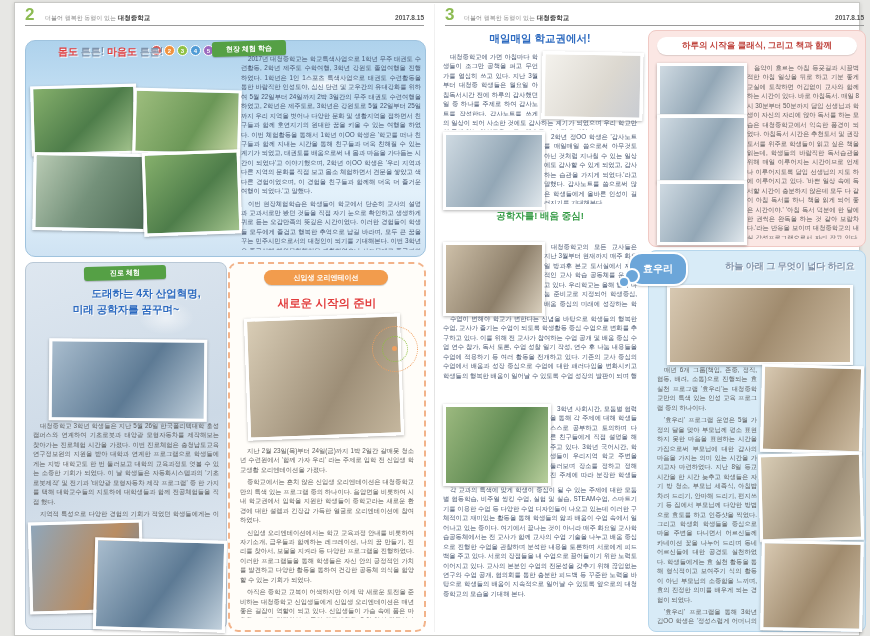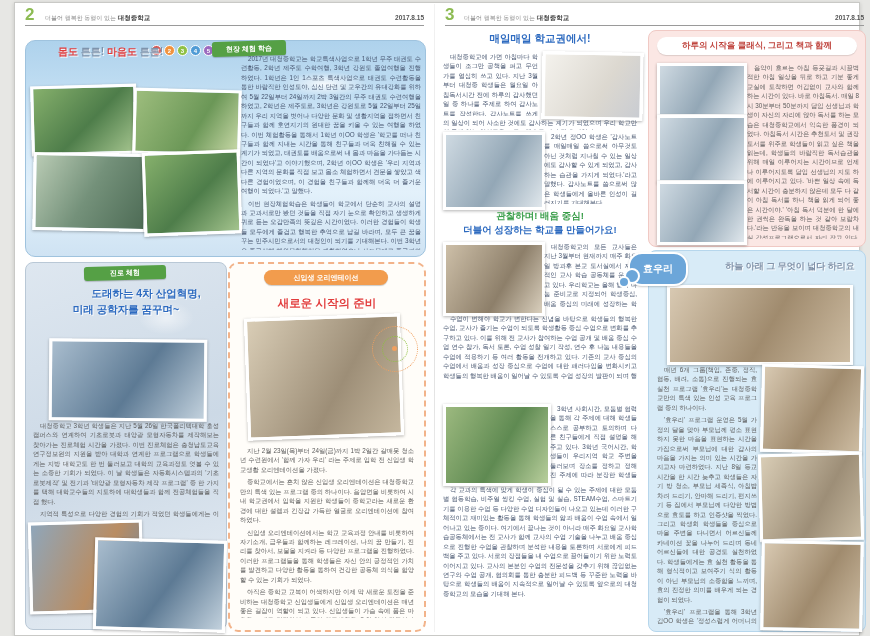--- a/index.html
+++ b/index.html
@@ -190,22 +190,21 @@
   </div>
   <div class="abs photo ph-note" style="left:542px;top:52px;width:95px;height:62px;transform:rotate(1deg);"></div>
   <div class="abs bt" style="left:443px;top:118px;width:194px;height:12px;">
     <p style="text-indent:0;">의 일상이 되어 사소한 것에도 감사하는 계기가 되었으며 우리 학교만의 특색 있는 인성교육 프로그램으로 자리 잡게 되었다.</p>
   </div>
   <div class="abs photo ph-class" style="left:443px;top:132px;width:96px;height:72px;"></div>
   <div class="abs bt" style="left:544px;top:132px;width:93px;height:72px;">
     <p>2학년 정OO 학생은 '감사노트를 매일매일 씀으로써 아무것도 아닌 것처럼 지나칠 수 있는 일상에도 감사할 수 있게 되었고, 감사하는 습관을 가지게 되었다.'라고 말했다. 감사노트를 씀으로써 많은 학생들에게 올바른 인성이 길러지기를 기대해본다.</p>
   </div>
 
-  <div class="abs hl hl-green center" style="left:443px;top:210px;width:194px;font-size:9.5px;">관찰하며! 배움 중심!</div>
-  <div class="abs hl hl-blue center" style="left:443px;top:224px;width:194px;font-size:9.5px;">더불어 성장하는 학교를 만들어가요!</div>
+  <div class="abs hl hl-green center" style="left:443px;top:210px;width:194px;font-size:9.5px;">공학자를! 배움 중심!</div>
   <div class="abs photo ph-meeting" style="left:443px;top:242px;width:96px;height:68px;"></div>
   <div class="abs bt" style="left:544px;top:242px;width:93px;height:68px;">
     <p>대청중학교의 모든 교사들은 지난 3월부터 현재까지 매주 화요일 방과후 본교 도서실에서 자율적인 교사 학습 공동체를 운영하고 있다. 우리학교는 올해 행복 나눔 준비교로 지정되어 학생중심, 배움 중심의 미래에 성장하는 학교 문화를 조성하기 위하여 다방면의 노력을 하고 있다. 전문적 교사 학습공동체 또한 이러한 노력의 일환으로 전 교사가 힘을 합쳐 전문성을 신장하고 학교 교육력을 강화하는데 그 목적이 있다.</p>
   </div>
   <div class="abs bt" style="left:443px;top:314px;width:194px;height:68px;">
     <p>수업이 변해야 학교가 변한다는 신념을 바탕으로 학생들의 행복한 수업, 교사가 즐기는 수업이 되도록 학생활동 중심 수업으로 변화를 추구하고 있다. 이를 위해 전 교사가 참여하는 수업 공개 및 배움 중심 수업 연수 참가, 독서 토론, 수업 성찰 일기 작성, 연수 후 나눔 내용들을 수업에 적용하기 등 여러 활동을 전개하고 있다. 기존의 교사 중심의 수업에서 배움과 성장 중심으로 수업에 대한 패러다임을 변화시키고 학생들의 행복한 배움이 일어날 수 있도록 수업 성장의 발판이 되며 행복 나눔학교(충남형 혁신학교)가 될 수 있는 작은 변화를 일으키고 있다.</p>
   </div>
 
   <div class="abs photo ph-picnic" style="left:443px;top:404px;width:102px;height:76px;"></div>
   <div class="abs bt" style="left:550px;top:404px;width:87px;height:76px;">

